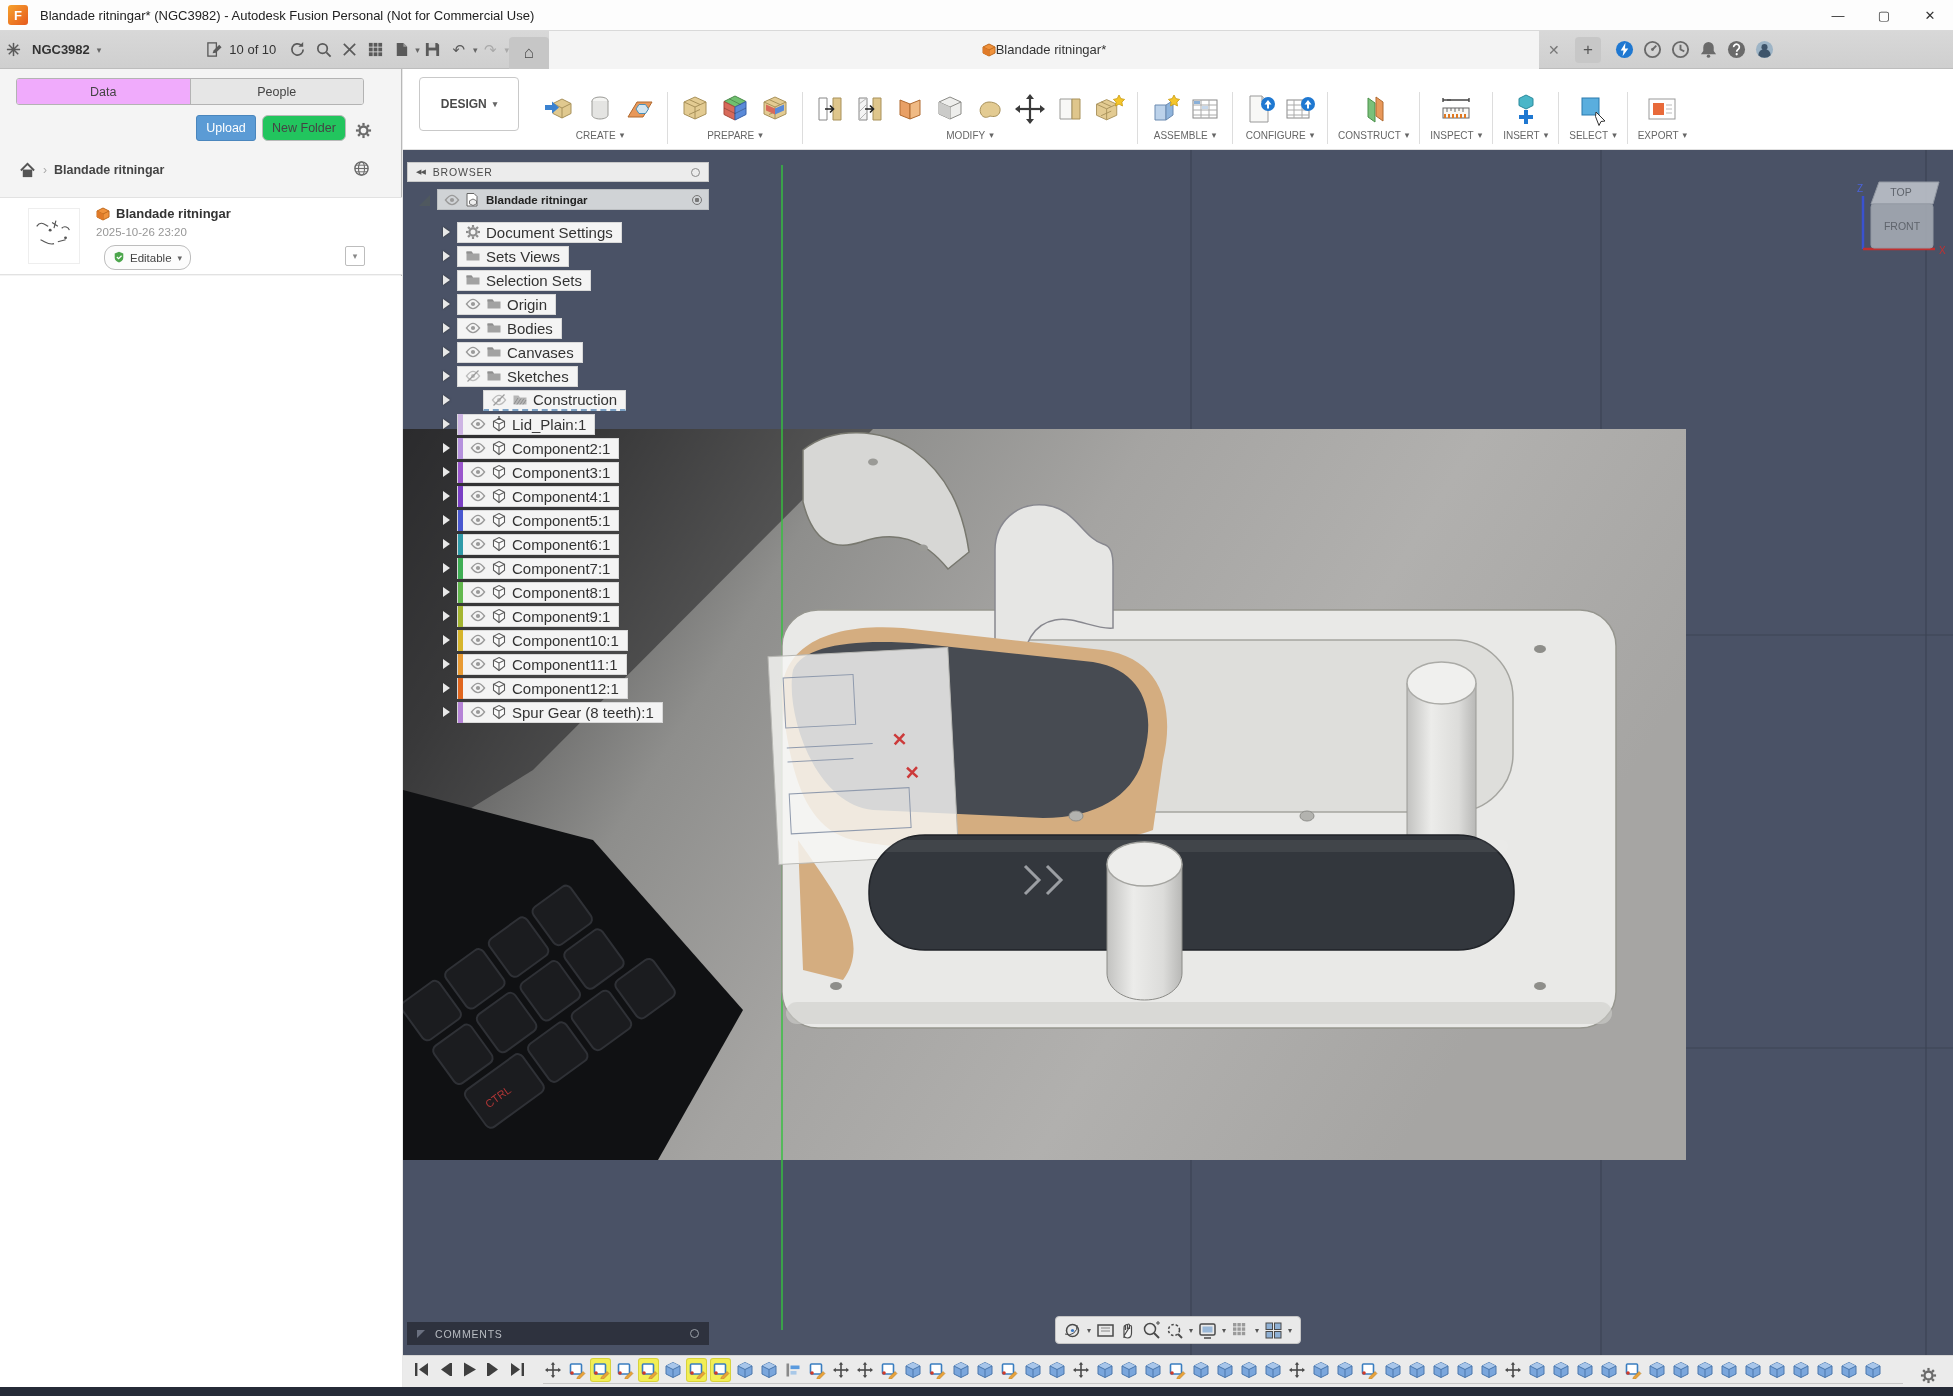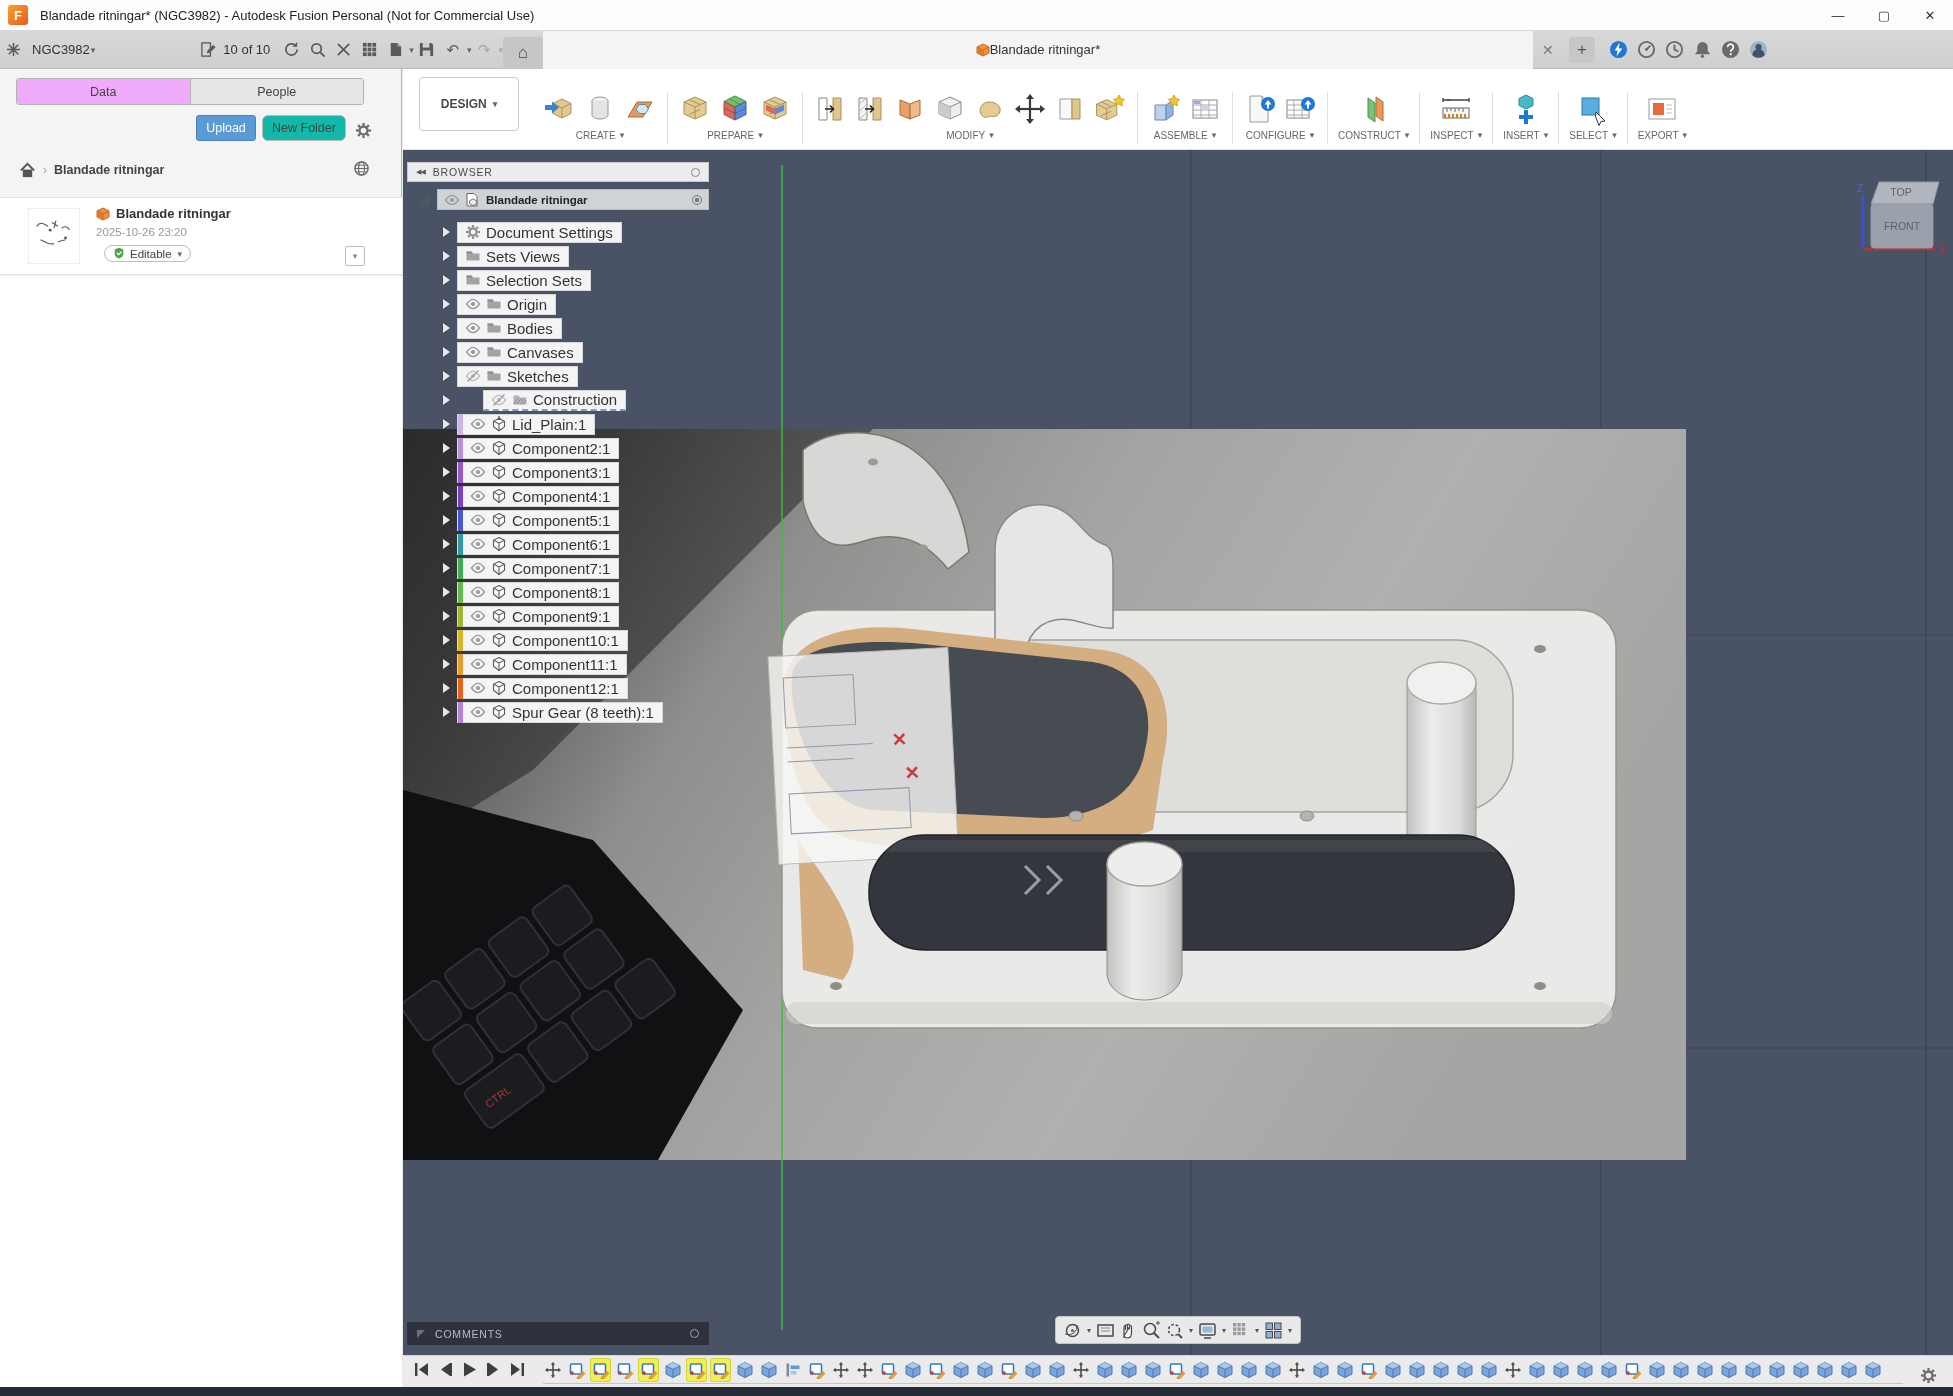--- a/index.html
+++ b/index.html
@@ -11,53 +11,53 @@
   #app-badge { width:20px; height:20px; margin-left:8px; background:linear-gradient(135deg,#f6a22d,#e65a1e); border-radius:3px; color:#fff; font-weight:bold; font-size:13px; display:flex; align-items:center; justify-content:center; }
   #win-title { margin-left:12px; font-size:13px; color:#222; }
   #win-controls { margin-left:auto; display:flex; }
   .win-btn { width:46px; height:30px; display:flex; align-items:center; justify-content:center; font-size:13px; color:#333; }
 
   
   #qat { position:absolute; left:0; top:31px; width:1953px; height:38px; background:linear-gradient(#d8d8d8,#cfcfcf); border-bottom:1px solid #bdbdbd; display:flex; align-items:center; }
   .qat-icn { width:26px; height:26px; display:flex; align-items:center; justify-content:center; }
   .qat-icn svg { width:17px; height:17px; }
   .caret { font-size:9px; color:#666; margin-left:1px; }
-  #project-name { font-size:13px; color:#333; margin:0 0 0 6px; }
+  #project-name { font-size:13px; color:#333; margin:0 6px 0 6px;font-weight:bold; }
   #doc-position { font-size:13px; color:#333; margin:0 8px 0 2px; }
   .glyph-btn { font-size:15px; color:#5a5a5a; width:26px; text-align:center; }
   .disabled { color:#a9a9a9 !important; }
   #home-tab { width:40px; height:32px; margin-top:6px; background:#c6c6c6; border-radius:4px 4px 0 0; display:flex; align-items:center; justify-content:center; }
   #doc-tab { height:38px; flex:0 0 990px; background:#f4f4f4; display:flex; align-items:center; justify-content:center; }
   #doc-tab-label { font-size:13px; color:#333; }
   .cube-orange { width:14px; height:14px; display:inline-block; }
   #tab-close { font-size:14px; color:#777; margin-left:4px; width:22px; text-align:center; }
   #new-tab-btn { width:26px; height:26px; background:#c7c7c7; border-radius:4px; font-size:17px; color:#555; display:flex; align-items:center; justify-content:center; margin:0 10px; }
   .top-right-icn { width:28px; height:28px; display:flex; align-items:center; justify-content:center; }
   .top-right-icn svg { width:19px; height:19px; }
 
   
   #left-panel { position:absolute; left:0; top:69px; width:402px; height:1318px; background:#f4f4f4; border-right:1px solid #b8b8b8; }
   #dp-tabs { position:absolute; left:16px; top:9px; width:348px; height:27px; display:flex; border:1px solid #b3b3b3; border-radius:3px; overflow:hidden; }
   .dp-tab { flex:1; display:flex; align-items:center; justify-content:center; font-size:12.5px; color:#444; background:#e6e6e6; }
   .dp-tab.active { background:#f0abfc; }
   .dp-tab + .dp-tab { border-left:1px solid #b3b3b3; }
   #panel-actions { position:absolute; left:0; top:46px; width:402px; height:28px; }
   #upload-btn { position:absolute; left:196px; top:0; width:60px; height:26px; background:#5b9bd5; border:1px solid #4a86bd; border-radius:3px; color:#fff; font-size:12.5px; display:flex; align-items:center; justify-content:center; }
-  #newfolder-btn { position:absolute; left:262px; top:0; width:84px; height:26px; background:#14b8a6; border:1px solid #b9b9b9; border-radius:6px; color:#444; font-size:12.5px; display:flex; align-items:center; justify-content:center; }
+  #newfolder-btn { position:absolute; left:262px; top:0; width:84px; height:26px; background:#22c55e; border:1px solid #b9b9b9; border-radius:6px; color:#444; font-size:12.5px; display:flex; align-items:center; justify-content:center; }
   #panel-gear { position:absolute; left:350px; top:2px; }
   #breadcrumb { position:absolute; left:18px; top:88px; display:flex; align-items:center; gap:7px; }
   #breadcrumb-label { font-size:12.5px; color:#444; font-weight:bold; }
   #bc-chev { color:#aaa; font-size:12px; }
   #share-globe { position:absolute; left:348px; top:86px; }
   #data-card { position:absolute; left:0px; top:128px; width:402px; height:78px; background:#fff; border-top:1px solid #e2e2e2; border-bottom:1px solid #e2e2e2; }
   #card-thumb { position:absolute; left:28px; top:10px; width:52px; height:56px; background:#fff; border:1px solid #eee; }
   #card-title-row { position:absolute; left:96px; top:8px; display:flex; align-items:center; gap:6px; }
   #card-name { font-size:13px; font-weight:bold; color:#333; }
   #card-date { position:absolute; left:96px; top:28px; font-size:11.5px; color:#979797; }
-  #editable-pill { position:absolute; left:104px; top:47px; height:17px; padding:0 8px; border:1px solid #bdbdbd; border-radius:11px; background:#fcfcfc; display:flex; align-items:center; gap:5px; font-size:11.5px; color:#444; }
+  #editable-pill { position:absolute; left:104px; top:47px; height:25px; padding:0 8px; border:1px solid #bdbdbd; border-radius:11px; background:#fcfcfc; display:flex; align-items:center; gap:5px; font-size:11.5px; color:#444; }
   #card-combo { position:absolute; left:345px; top:48px; width:20px; height:20px; background:#fff; border:1px solid #bdbdbd; border-radius:2px; text-align:center; color:#888; font-size:9px; line-height:19px; }
   #panel-rest { position:absolute; left:0; top:207px; width:402px; bottom:0; background:#fff; }
 
   
   #ribbon { position:absolute; left:403px; top:69px; width:1550px; height:81px; background:#fff; border-bottom:1px solid #e0e0e0; }
   #design-btn { position:absolute; left:16px; top:8px; width:100px; height:54px; border:1px solid #c9c9c9; border-radius:4px; background:#fff; display:flex; align-items:center; justify-content:center; gap:5px; font-size:12px; font-weight:bold; color:#4a4a4a; }
   #ribbon-tabs { position:absolute; left:130px; top:0px; height:22px; display:flex; }
   .rtab { padding:4px 22px 0 22px; font-size:11px; color:#4a4a4a; letter-spacing:.3px; position:relative; white-space:nowrap; }
   .rtab.active { color:#0696d7; font-weight:bold; }
   .rtab.active::after { content:""; position:absolute; left:14px; right:14px; bottom:-2px; height:3px; background:#0696d7; }

